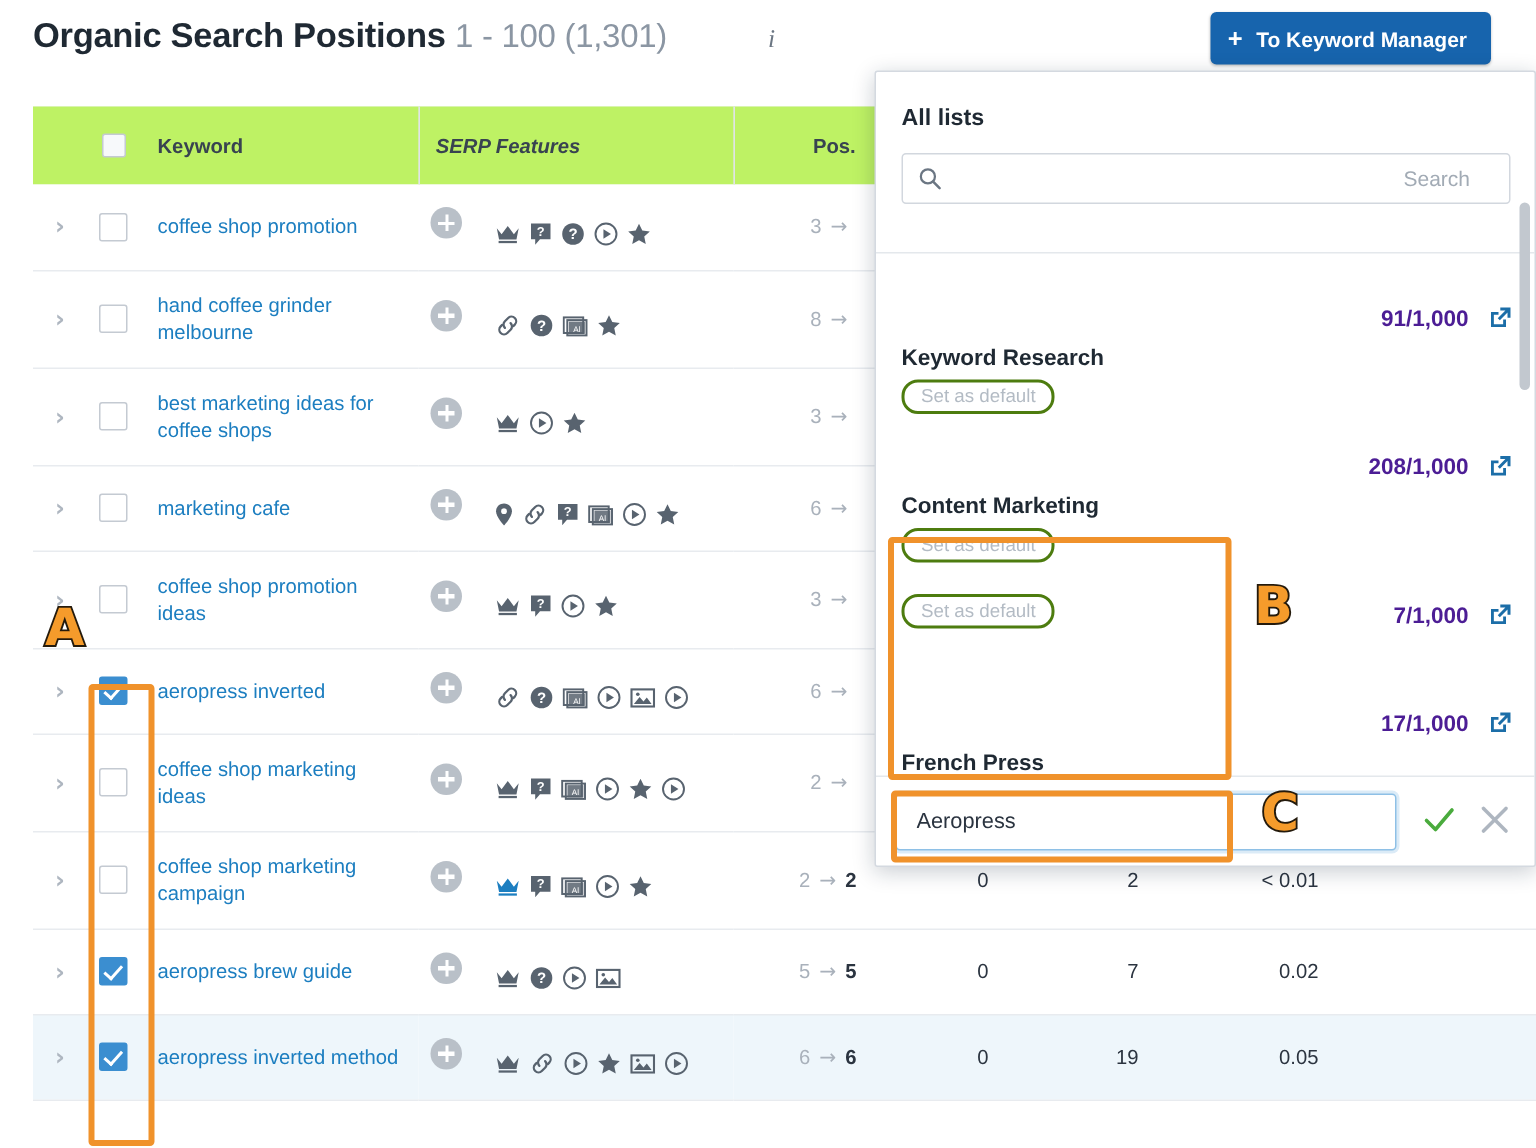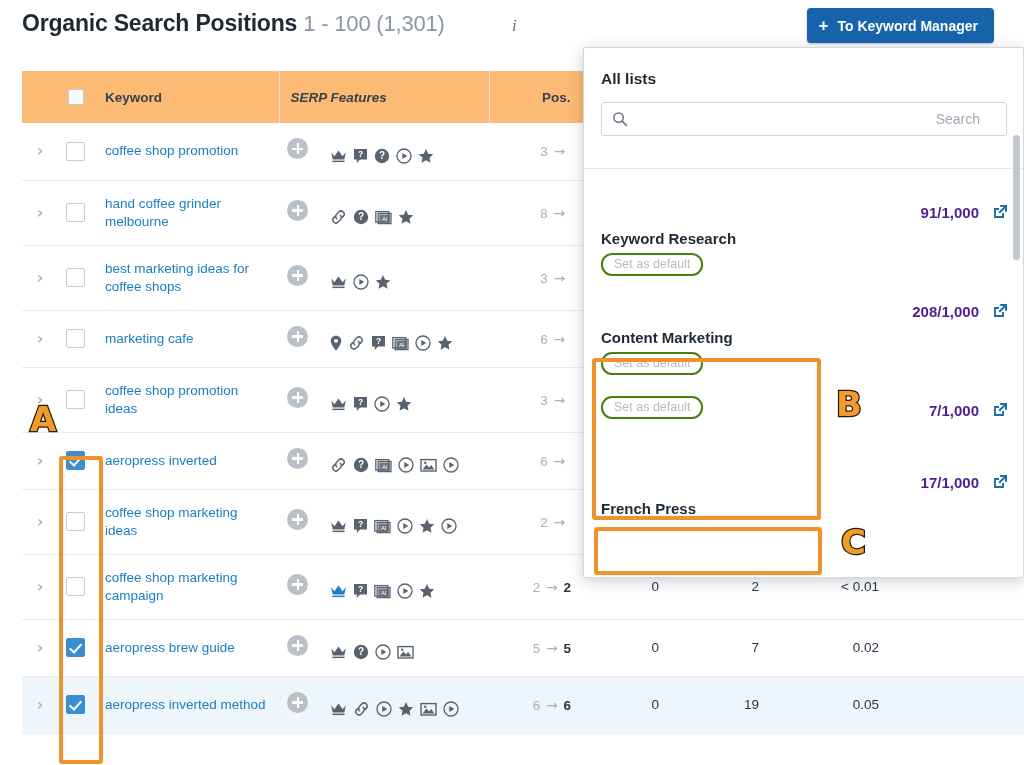--- a/index.html
+++ b/index.html
@@ -57,21 +57,21 @@
   #table-head-row {
     background:#eceff3;
     height:52px;
   }
   #table-head-row th {
     font-size:13.5px; font-weight:bold; color:#384350;
     text-align:left;
     padding:0;
     vertical-align:middle;
     border-right:1px solid #dfe3e8;
-    background:#fdba74;
+    background:#bef264;
   }
   .col-expand  { width:36px; }
   .col-check   { width:36px; }
   .col-keyword { width:185px; }
   .col-serp    { width:210px; }
   .col-pos     { width:95px; }
   .col-vol     { width:100px; }
   .col-kd      { width:100px; }
   .col-cpc     { width:120px; }
   .col-comp    { width:120px; }
@@ -646,20 +646,36 @@
             <path d="M2 5 h5 v1.9 H3.9 v6.2 h6.2 V10 H12 v5 H2 Z" fill="#1c6ea8"></path>
             <path d="M8.2 2 H15 v6.8 h-2 V5.4 l-5.1 5.1 -1.4-1.4 5.1-5.1 H8.2 Z" fill="#1c6ea8"></path>
           </svg></span></div>
       <div class="list-item"><div class="list-name">French Press</div><span class="set-default-chip">Set as default</span><span class="list-count">17/1,000</span><span class="list-open-icon"><svg width="17" height="17" viewBox="0 0 17 17">
             <path d="M2 5 h5 v1.9 H3.9 v6.2 h6.2 V10 H12 v5 H2 Z" fill="#1c6ea8"></path>
             <path d="M8.2 2 H15 v6.8 h-2 V5.4 l-5.1 5.1 -1.4-1.4 5.1-5.1 H8.2 Z" fill="#1c6ea8"></path>
           </svg></span></div>
     </div>
   <div id="popup-scrollbar"></div>
 
+  <div id="popup-footer">
+    <div id="new-list-input-wrap">
+      <input id="new-list-input" type="text" placeholder="Enter list name" value="Aeropress" style="">
+    </div>
+    <span id="confirm-new-list-icon">
+      <svg width="23" height="23" viewBox="0 0 23 23">
+        <polyline points="3,12 9,18 20,5" fill="none" stroke="#4aab3d" stroke-width="2.4" stroke-linecap="round" stroke-linejoin="round"></polyline>
+      </svg>
+    </span>
+    <span id="cancel-new-list-icon">
+      <svg width="23" height="23" viewBox="0 0 23 23">
+        <line x1="4" y1="4" x2="19" y2="19" stroke="#aeb6c0" stroke-width="2.4" stroke-linecap="round"></line>
+        <line x1="19" y1="4" x2="4" y2="19" stroke="#aeb6c0" stroke-width="2.4" stroke-linecap="round"></line>
+      </svg>
+    </span>
+  </div>
 </div>
 
 <div class="anno-box" id="anno-box-checkboxes"></div>
 <div class="anno-letter" id="anno-letter-a">A</div>
 <div class="anno-box" id="anno-box-lists"></div>
 <div class="anno-letter" id="anno-letter-b">B</div>
 <div class="anno-box" id="anno-box-input"></div>
 <div class="anno-letter" id="anno-letter-c">C</div>
 
 </body></html>

